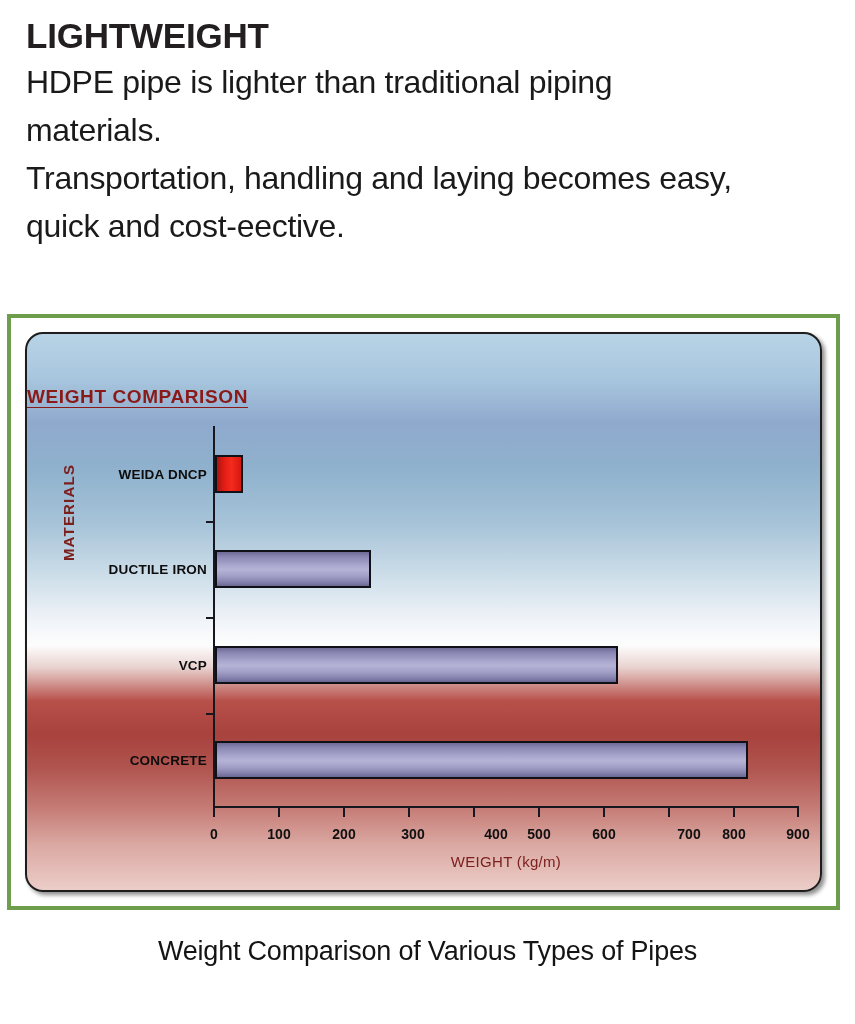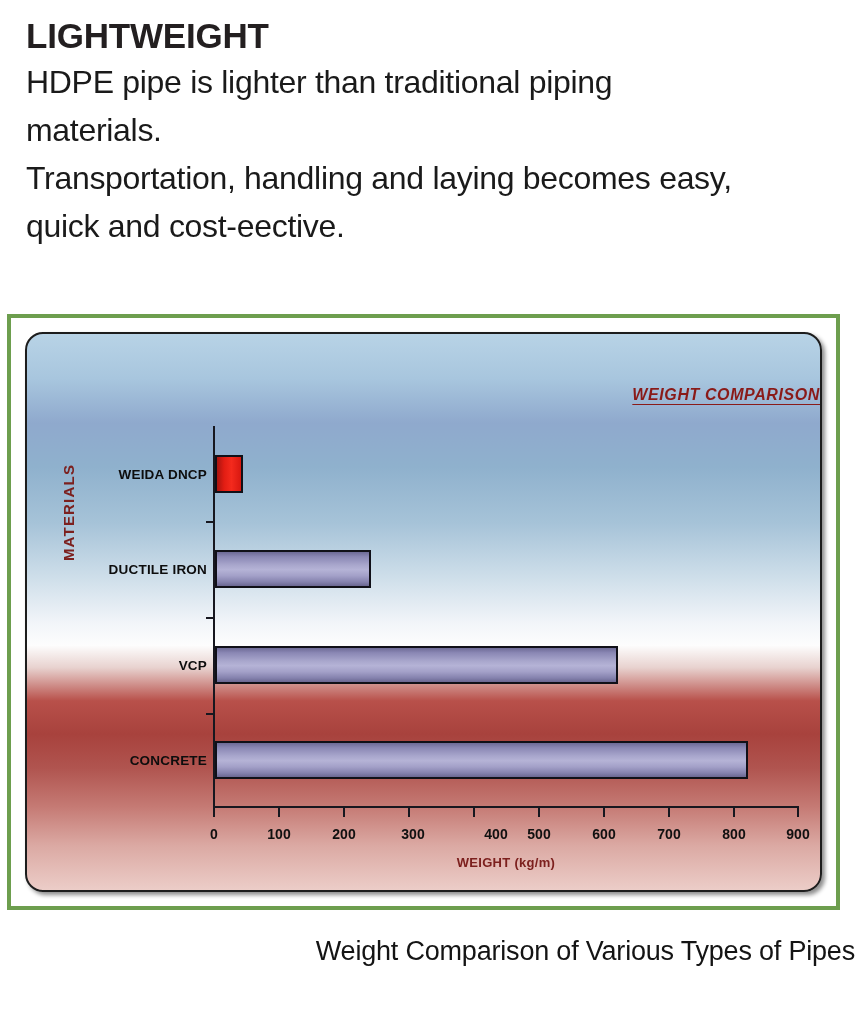--- a/index.html
+++ b/index.html
@@ -77,28 +77,27 @@
       #dba9a3 92%,
       #eccdc8 100%);
   }
 
   
   #chart-title {
     position: absolute;
     left: 0;
     right: 0;
     top: 52px;
-    text-align: right;
-    font-size: 16px;
+    text-align: left;
+    font-size: 19px;
     font-weight: bold;
     color: #8a1a18;
     letter-spacing: 0.6px;
     text-decoration: underline;
     text-underline-offset: 4px;
-    font-style: italic;
   }
 
   #y-axis-title {
     position: absolute;
     left: 14px;
     top: 170px;
     width: 150px;
     text-align: center;
     transform: rotate(-90deg);
     transform-origin: center center;
@@ -197,33 +196,33 @@
     font-size: 14px;
     font-weight: bold;
     color: #101010;
   }
   #x-axis-title {
     position: absolute;
     left: 0;
     width: 586px;
     bottom: -62px;
     text-align: center;
-    font-size: 13px;
-    font-weight: bold;
+    font-size: 15px;
+    font-weight: normal;
     color: #7c201e;
     letter-spacing: 0.3px;
   }
 
   
   #caption {
     position: absolute;
     left: 0;
     right: 0;
     top: 932px;
-    text-align: right;
+    text-align: center;
   }
   .caption-line {
     font-size: 27px;
     color: #141414;
     line-height: 38px;
     letter-spacing: -0.2px;
     white-space: nowrap;
   }
 </style>
 </head>
@@ -279,21 +278,21 @@
       <div class="x-tick-label" style="left:131px;">200</div>
       <div class="x-tick" style="left:195px;"></div>
       <div class="x-tick-label" style="left:200px;text-align:right;">300</div>
       <div class="x-tick" style="left:260px;"></div>
       <div class="x-tick-label" style="left:261px;margin-left:22px;">400</div>
       <div class="x-tick" style="left:325px;"></div>
       <div class="x-tick-label" style="left:326px;">500</div>
       <div class="x-tick" style="left:390px;"></div>
       <div class="x-tick-label" style="left:391px;">600</div>
       <div class="x-tick" style="left:455px;"></div>
-      <div class="x-tick-label" style="left:456px;">700</div>
+      <div class="x-tick-label" style="left:476px;">700</div>
       <div class="x-tick" style="left:520px;"></div>
       <div class="x-tick-label" style="left:521px;">800</div>
       <div class="x-tick" style="left:584px;"></div>
       <div class="x-tick-label" style="left:585px;">900</div>
 
       <div id="x-axis-title">WEIGHT (kg/m)</div>
     </div>
 
   </div>
 </div>

